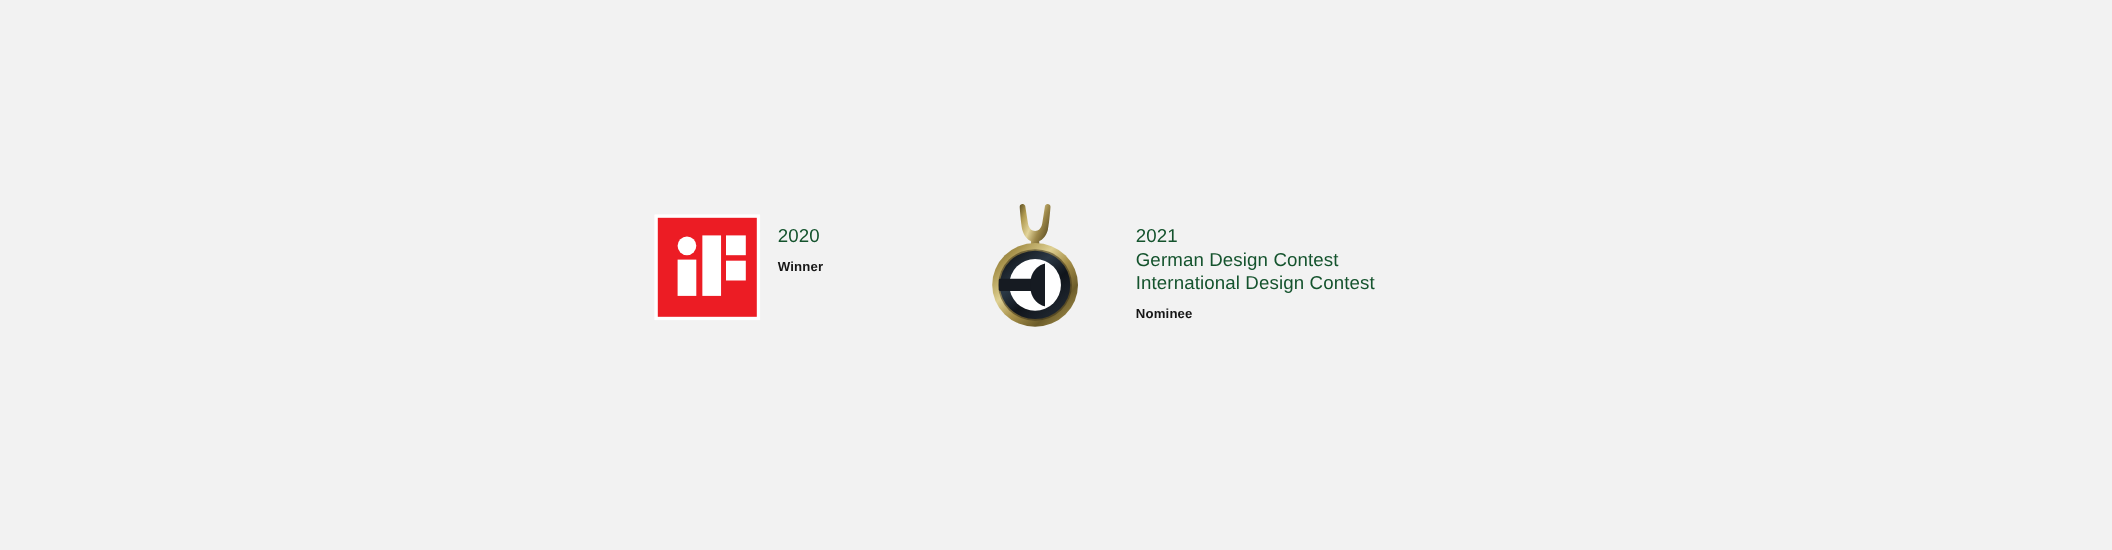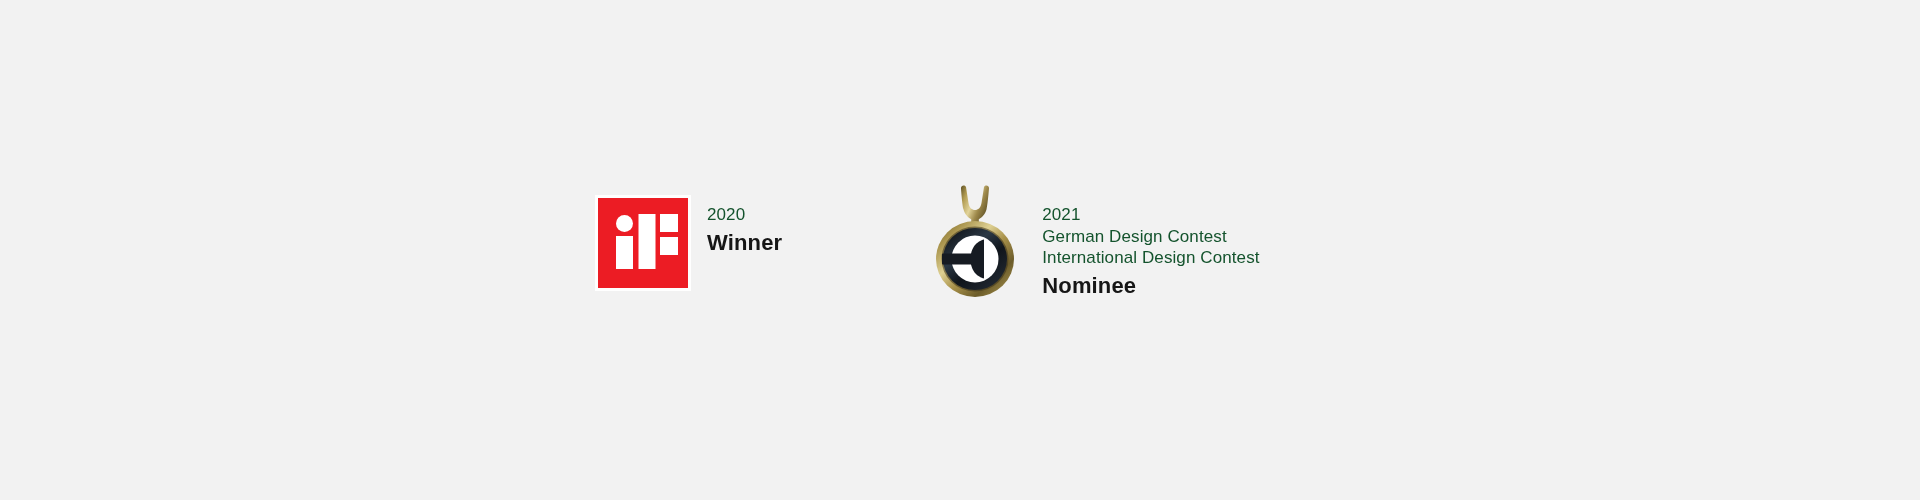--- a/index.html
+++ b/index.html
@@ -49,21 +49,21 @@
   .line {
     font-size: 17px;
     line-height: 21.6px;
     color: #14532d;
     letter-spacing: 0.1px;
     white-space: nowrap;
     font-weight: 400;
   }
 
   .line-result {
-    font-size: 22px;
+    font-size: 12px;
     line-height: 21.6px;
     color: #161616;
     font-weight: 700;
     letter-spacing: 0.15px;
     white-space: nowrap;
     margin-top: 6px;
   }
 
   
   .if-award .award-badge {
@@ -77,20 +77,21 @@
     justify-content: center;
   }
   .if-award .award-text {
     margin-left: 16px;
     padding-top: 9px;
   }
 
   
   .gda-award {
     margin-left: 148px;
+    gap: 24px;
   }
   .gda-award .award-badge {
     width: 82px;
     height: 116px;
     margin-left: 4px;
     margin-top: -13px;
   }
   .gda-award .award-text {
     margin-left: 26px;
     padding-top: 9px;

